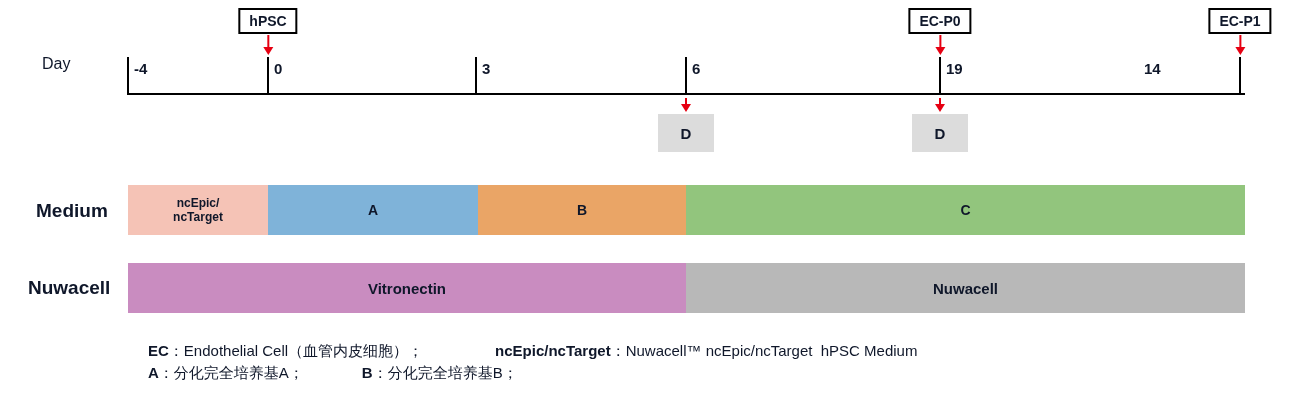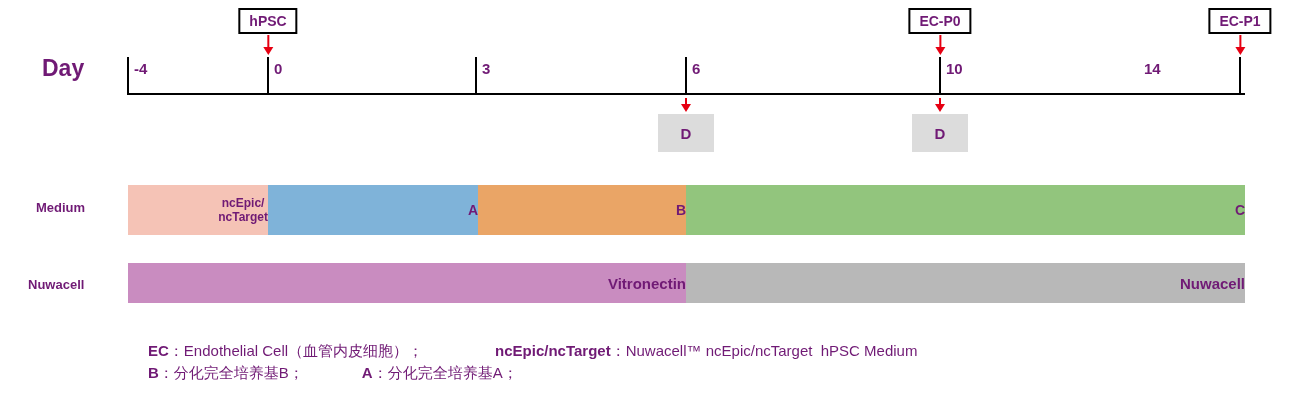--- a/index.html
+++ b/index.html
@@ -1,44 +1,44 @@
 <!DOCTYPE html>
 <html><head>
 <meta charset="utf-8">
 <style>
   html,body{margin:0;padding:0;background:#ffffff;}
   .canvas{position:relative;width:1313px;height:416px;background:#ffffff;
-          font-family:"Liberation Sans","DejaVu Sans",sans-serif;color:#701a75;overflow:hidden;}
+          font-family:"Liberation Sans","DejaVu Sans",sans-serif;color:#0f172a;overflow:hidden;}
 
   
   .milestone{position:absolute;top:8px;transform:translateX(-50%);display:flex;flex-direction:column;align-items:center;}
   .mbox{border:2px solid #000;background:#fff;font-weight:bold;font-size:14px;padding:3px 9px;white-space:nowrap;line-height:16px;}
   .rarrow{position:relative;width:12px;height:21px;margin-top:1px;}
   .rarrow .shaft{position:absolute;left:5px;top:0;width:2px;height:13px;background:#e60012;}
   .rarrow .head{position:absolute;left:1px;top:12px;width:0;height:0;
                 border-left:5px solid transparent;border-right:5px solid transparent;border-top:8px solid #e60012;}
 
   
-  .axis-label{position:absolute;left:42px;top:55px;font-weight:bold;font-size:23px;}
+  .axis-label{position:absolute;left:42px;top:55px;font-weight:normal;font-size:16px;}
   .axis-line{position:absolute;left:128px;top:93px;width:1117px;height:2px;background:#000;}
   .tick{position:absolute;top:57px;width:2px;height:38px;background:#000;}
   .ticklabel{position:absolute;top:60px;font-weight:bold;font-size:15px;}
 
   
   .treatment{position:absolute;top:98px;transform:translateX(-50%);display:flex;flex-direction:column;align-items:center;}
   .treatment .rarrow{height:15px;margin-top:0;}
   .treatment .rarrow .shaft{height:7px;}
   .treatment .rarrow .head{top:6px;}
   .dbox{margin-top:1px;width:56px;height:38px;display:flex;align-items:center;justify-content:center;
         font-weight:bold;font-size:15px;background:#dcdcdc;}
 
   
-  .row-label{position:absolute;font-weight:bold;font-size:13px;}
+  .row-label{position:absolute;font-weight:bold;font-size:19px;}
   .bar{position:absolute;left:128px;display:flex;}
-  .seg{display:flex;align-items:center;justify-content:flex-end;font-weight:bold;font-size:14px;}
+  .seg{display:flex;align-items:center;justify-content:center;font-weight:bold;font-size:14px;}
   .two-line{font-size:12px;line-height:14px;text-align:center;white-space:pre-line;}
 
   
   .legend{position:absolute;left:148px;top:340px;font-size:15px;line-height:21px;text-align:center;}
   .legend-row{display:flex;}
   .legend-row.l1{column-gap:72px;margin-bottom:1px;}
   .legend-row.l2{column-gap:58px;}
   .lkey{font-weight:bold;}
   .ltext{white-space:pre-wrap;}
 </style>
@@ -74,21 +74,21 @@
 
   <div class="tick" style="left:127px"></div>
   <div class="ticklabel" style="left:134px">-4</div>
   <div class="tick" style="left:267px"></div>
   <div class="ticklabel" style="left:274px">0</div>
   <div class="tick" style="left:475px"></div>
   <div class="ticklabel" style="left:482px">3</div>
   <div class="tick" style="left:685px"></div>
   <div class="ticklabel" style="left:692px">6</div>
   <div class="tick" style="left:939px"></div>
-  <div class="ticklabel" style="left:946px">10</div>
+  <div class="ticklabel" style="left:946px">19</div>
   <div class="tick" style="left:1239px"></div>
   <div class="ticklabel" style="left:1144px">14</div>
 
   <div class="treatment" style="left:686px">
     <div class="rarrow">
         <i class="shaft"></i>
         <i class="head"></i>
       </div>
     <div class="dbox" style="background-color: rgb(220, 220, 220);">D</div>
   </div>
@@ -105,29 +105,29 @@
     <div class="seg" style="width: 140px; background-color: rgb(245, 195, 182);">
       <span class="two-line">ncEpic/
 ncTarget</span>
     </div>
     <div class="seg" style="width: 210px; background-color: rgb(127, 179, 217);">A</div>
     <div class="seg" style="width: 208px; background-color: rgb(234, 165, 102);">B</div>
     <div class="seg" style="width: 559px; background-color: rgb(146, 197, 125);">C</div>
   </div>
 
   <div class="row-label" style="left:28px;top:277px">Nuwacell</div>
-  <div class="bar" style="top:263px;height:40px">
+  <div class="bar" style="top:263px;height:50px">
     <div class="seg" style="width: 558px; font-size: 15px; background-color: rgb(201, 140, 192);">Vitronectin</div>
     <div class="seg" style="width: 559px; font-size: 15px; background-color: rgb(184, 184, 184);">Nuwacell</div>
   </div>
 
   <div class="legend">
     <div class="legend-row l1">
       <span class="litem"><span class="lkey">EC</span><span class="ltext">：Endothelial Cell（血管内皮细胞）；</span></span>
       <span class="litem"><span class="lkey">ncEpic/ncTarget</span><span class="ltext">：Nuwacell™ ncEpic/ncTarget  hPSC Medium</span></span>
     </div>
     <div class="legend-row l2">
+      <span class="litem"><span class="lkey">A</span><span class="ltext">：分化完全培养基A；</span></span>
       <span class="litem"><span class="lkey">B</span><span class="ltext">：分化完全培养基B；</span></span>
-      <span class="litem"><span class="lkey">A</span><span class="ltext">：分化完全培养基A；</span></span>
     </div>
   </div>
 
 </div>
 
 </body></html>

